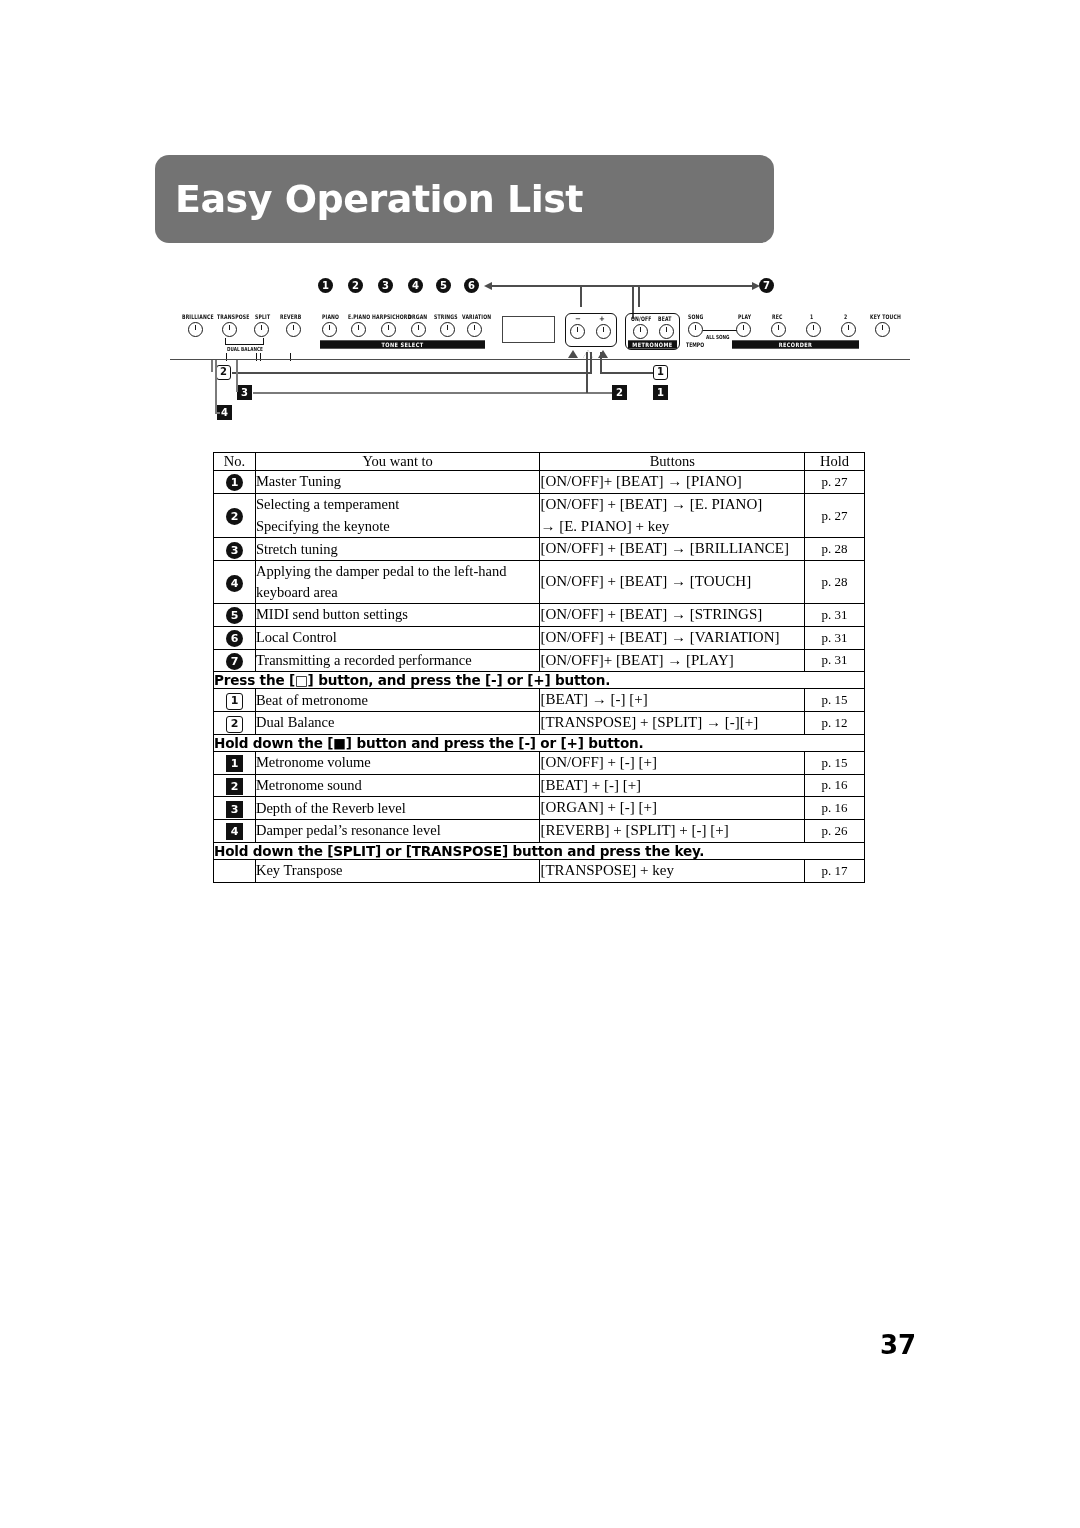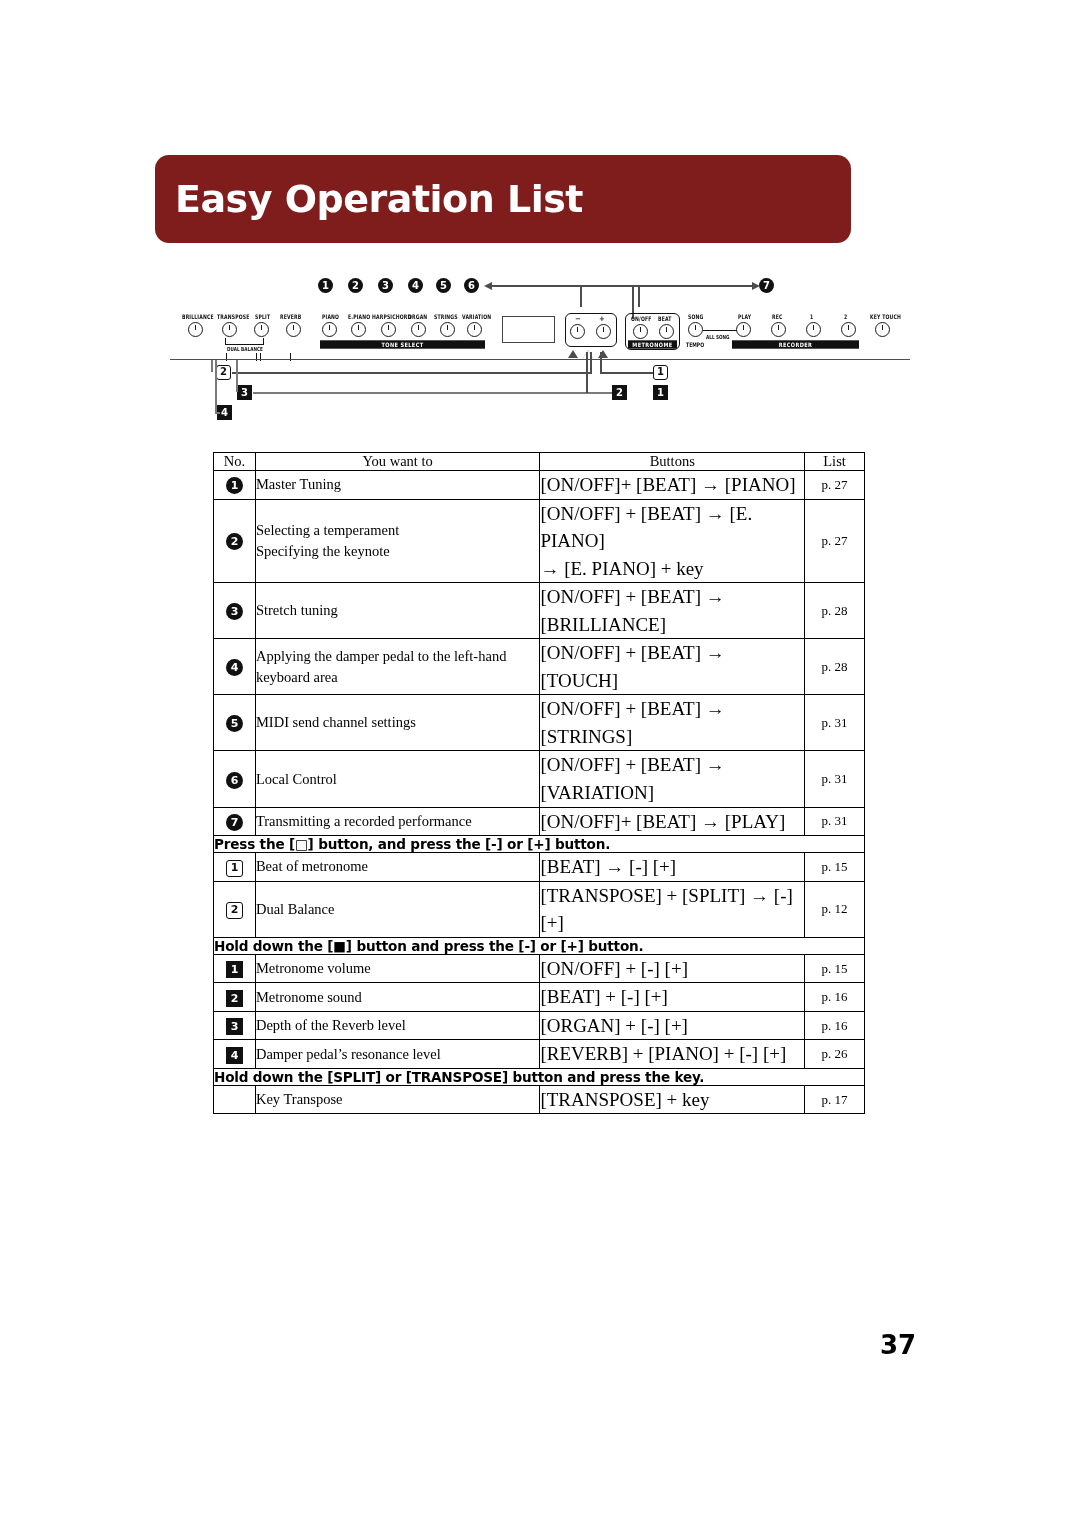--- a/index.html
+++ b/index.html
@@ -12,22 +12,22 @@
     position: relative;
     font-family: "Liberation Serif", serif;
     color: #000;
     overflow: hidden;
   }
 
   
   .title-banner {
     position: absolute;
     left: 155px; top: 155px;
-    width: 696px; height: 88px;
-    background: #7f1d1d;
+    width: 619px; height: 88px;
+    background: #737373;
     border-radius: 14px;
     display: flex;
     align-items: center;
   }
   .title-text {
     font-family: "DejaVu Sans", sans-serif;
     font-weight: bold;
     font-size: 38px;
     color: #ffffff;
     letter-spacing: -0.5px;
@@ -207,21 +207,21 @@
     font-size: 13.6px;
     padding: 6px 8px;
     letter-spacing: -0.2px;
   }
   .cell-want {
     font-size: 14.5px;
     padding: 5px 0 5px 10px;
     line-height: 1.45;
   }
   .cell-btn {
-    font-size: 19px;
+    font-size: 15px;
     padding: 5px 0 5px 8px;
     line-height: 1.45;
   }
   .cell-page {
     font-size: 13px;
     text-align: center;
   }
   .num-cell { text-align: center; padding: 4px 0; }
 
   .badge-circle {
@@ -392,21 +392,21 @@
   <div class="vline" style="left:66px; top:88px; width:1.6px; height:32px; background:#7a7a7a;"></div>
   <div class="vline" style="left:41px; top:88px; width:1.6px; height:12px; background:#7a7a7a;"></div>
 </div>
 
 <table class="oplist">
   <thead>
     <tr>
       <td class="col-no">No.</td>
       <td class="col-want">You want to</td>
       <td class="col-btn">Buttons</td>
-      <td class="col-page">List</td>
+      <td class="col-page">Hold</td>
     </tr>
   </thead>
   <tbody id="table-body">
       <tr>
         <td class="col-no num-cell"><span class="badge-circle">1</span></td>
         <td class="col-want cell-want">Master Tuning</td>
         <td class="col-btn cell-btn">[ON/OFF]+ [BEAT] → [PIANO]</td>
         <td class="col-page cell-page">p. 27</td>
       </tr>
       <tr>
@@ -422,21 +422,21 @@
         <td class="col-page cell-page">p. 28</td>
       </tr>
       <tr>
         <td class="col-no num-cell"><span class="badge-circle">4</span></td>
         <td class="col-want cell-want">Applying the damper pedal to the left-hand<br>keyboard area</td>
         <td class="col-btn cell-btn">[ON/OFF] + [BEAT] → [TOUCH]</td>
         <td class="col-page cell-page">p. 28</td>
       </tr>
       <tr>
         <td class="col-no num-cell"><span class="badge-circle">5</span></td>
-        <td class="col-want cell-want">MIDI send channel settings</td>
+        <td class="col-want cell-want">MIDI send button settings</td>
         <td class="col-btn cell-btn">[ON/OFF] + [BEAT] → [STRINGS]</td>
         <td class="col-page cell-page">p. 31</td>
       </tr>
       <tr>
         <td class="col-no num-cell"><span class="badge-circle">6</span></td>
         <td class="col-want cell-want">Local Control</td>
         <td class="col-btn cell-btn">[ON/OFF] + [BEAT] → [VARIATION]</td>
         <td class="col-page cell-page">p. 31</td>
       </tr>
       <tr>
@@ -477,21 +477,21 @@
       </tr>
       <tr>
         <td class="col-no num-cell"><span class="badge-square-fill">3</span></td>
         <td class="col-want cell-want">Depth of the Reverb level</td>
         <td class="col-btn cell-btn">[ORGAN] + [-] [+]</td>
         <td class="col-page cell-page">p. 16</td>
       </tr>
       <tr>
         <td class="col-no num-cell"><span class="badge-square-fill">4</span></td>
         <td class="col-want cell-want">Damper pedal’s resonance level</td>
-        <td class="col-btn cell-btn">[REVERB] + [PIANO] + [-] [+]</td>
+        <td class="col-btn cell-btn">[REVERB] + [SPLIT] + [-] [+]</td>
         <td class="col-page cell-page">p. 26</td>
       </tr>
       <tr class="sect-head">
         <td colspan="4">Hold down the [SPLIT] or [TRANSPOSE] button and press the key.</td>
       </tr>
       <tr>
         <td class="col-no num-cell"></td>
         <td class="col-want cell-want">Key Transpose</td>
         <td class="col-btn cell-btn">[TRANSPOSE] + key</td>
         <td class="col-page cell-page">p. 17</td>

